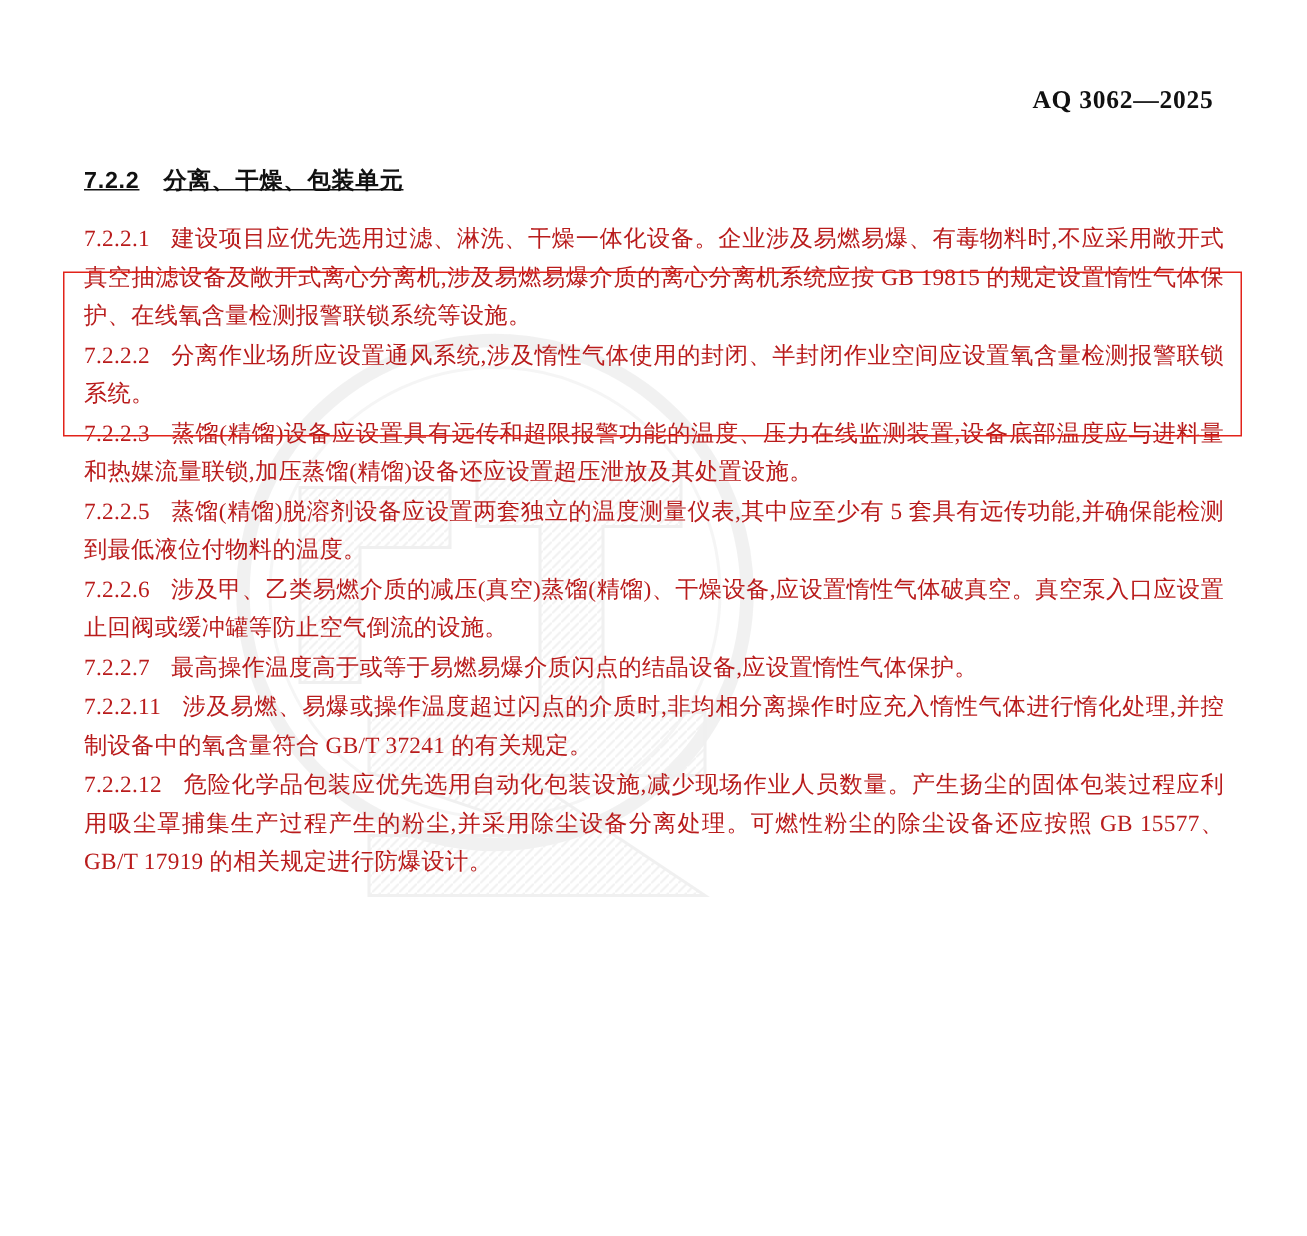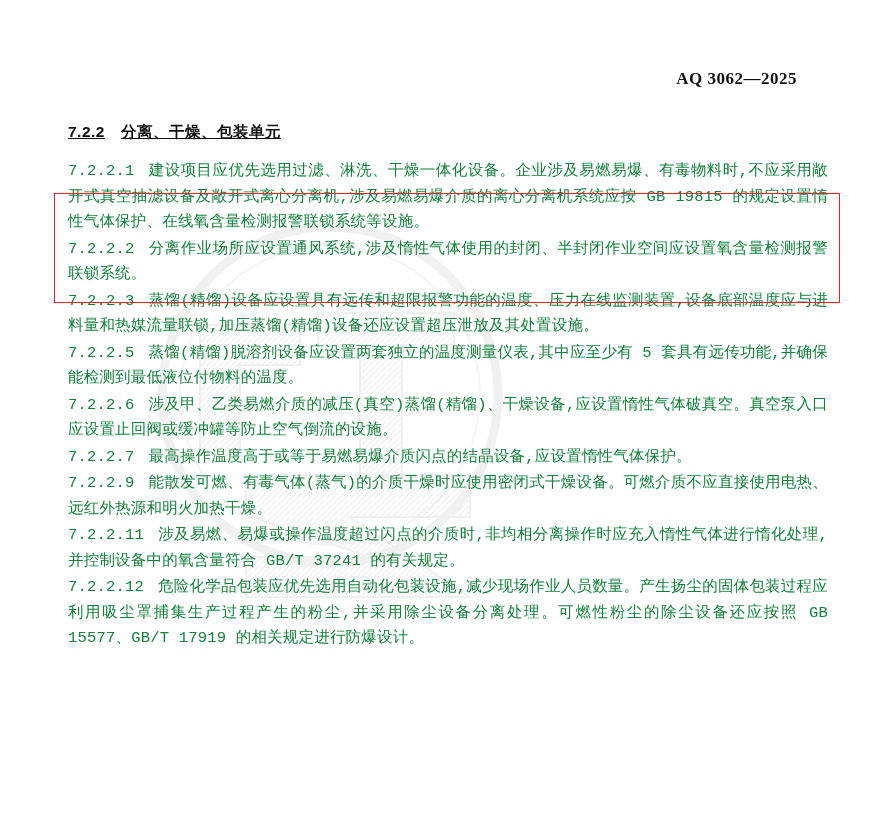--- a/index.html
+++ b/index.html
@@ -13,21 +13,21 @@
     font-family: "Liberation Serif", "DejaVu Serif", serif;
     color: #111111;
     position: relative;
     overflow: hidden;
   }
   .page {
     position: relative;
     width: 871px;
     height: 824px;
     box-sizing: border-box;
-    padding: 12px;
+    padding: 0;
   }
 
   
   .watermark {
     position: absolute;
     left: 0;
     top: 0;
     width: 871px;
     height: 824px;
     pointer-events: none;
@@ -79,22 +79,21 @@
     margin-right: 16px;
   }
 
   p.clause {
     margin: 0 0 1px 0;
     font-size: 15.5px;
     line-height: 25.5px;
     text-align: justify;
     text-justify: inter-ideograph;
     letter-spacing: 0.2px;
-    color: #15803d;
-    font-family: Liberation Mono, monospace;
+    color: #b91c1c;
   }
   p.clause .cnum {
     margin-right: 14px;
     white-space: nowrap;
   }
 
   
   .redbox {
     position: absolute;
     left: 42px;
@@ -156,23 +155,20 @@
 
       <p class="clause">
         <span class="cnum">7.2.2.6</span><span>涉及甲、乙类易燃介质的减压(真空)蒸馏(精馏)、干燥设备,应设置惰性气体破真空。真空泵入口应设置止回阀或缓冲罐等防止空气倒流的设施。</span>
       </p>
 
       <p class="clause">
         <span class="cnum">7.2.2.7</span><span>最高操作温度高于或等于易燃易爆介质闪点的结晶设备,应设置惰性气体保护。</span>
       </p>
 
 
-      <p class="clause">
-        <span class="cnum">7.2.2.9</span><span>能散发可燃、有毒气体(蒸气)的介质干燥时应使用密闭式干燥设备。可燃介质不应直接使用电热、远红外热源和明火加热干燥。</span>
-      </p>
 
 
       <p class="clause">
         <span class="cnum">7.2.2.11</span><span>涉及易燃、易爆或操作温度超过闪点的介质时,非均相分离操作时应充入惰性气体进行惰化处理,并控制设备中的氧含量符合 GB/T 37241 的有关规定。</span>
       </p>
 
       <p class="clause">
         <span class="cnum">7.2.2.12</span><span>危险化学品包装应优先选用自动化包装设施,减少现场作业人员数量。产生扬尘的固体包装过程应利用吸尘罩捕集生产过程产生的粉尘,并采用除尘设备分离处理。可燃性粉尘的除尘设备还应按照 GB 15577、GB/T 17919 的相关规定进行防爆设计。</span>
       </p>
 

